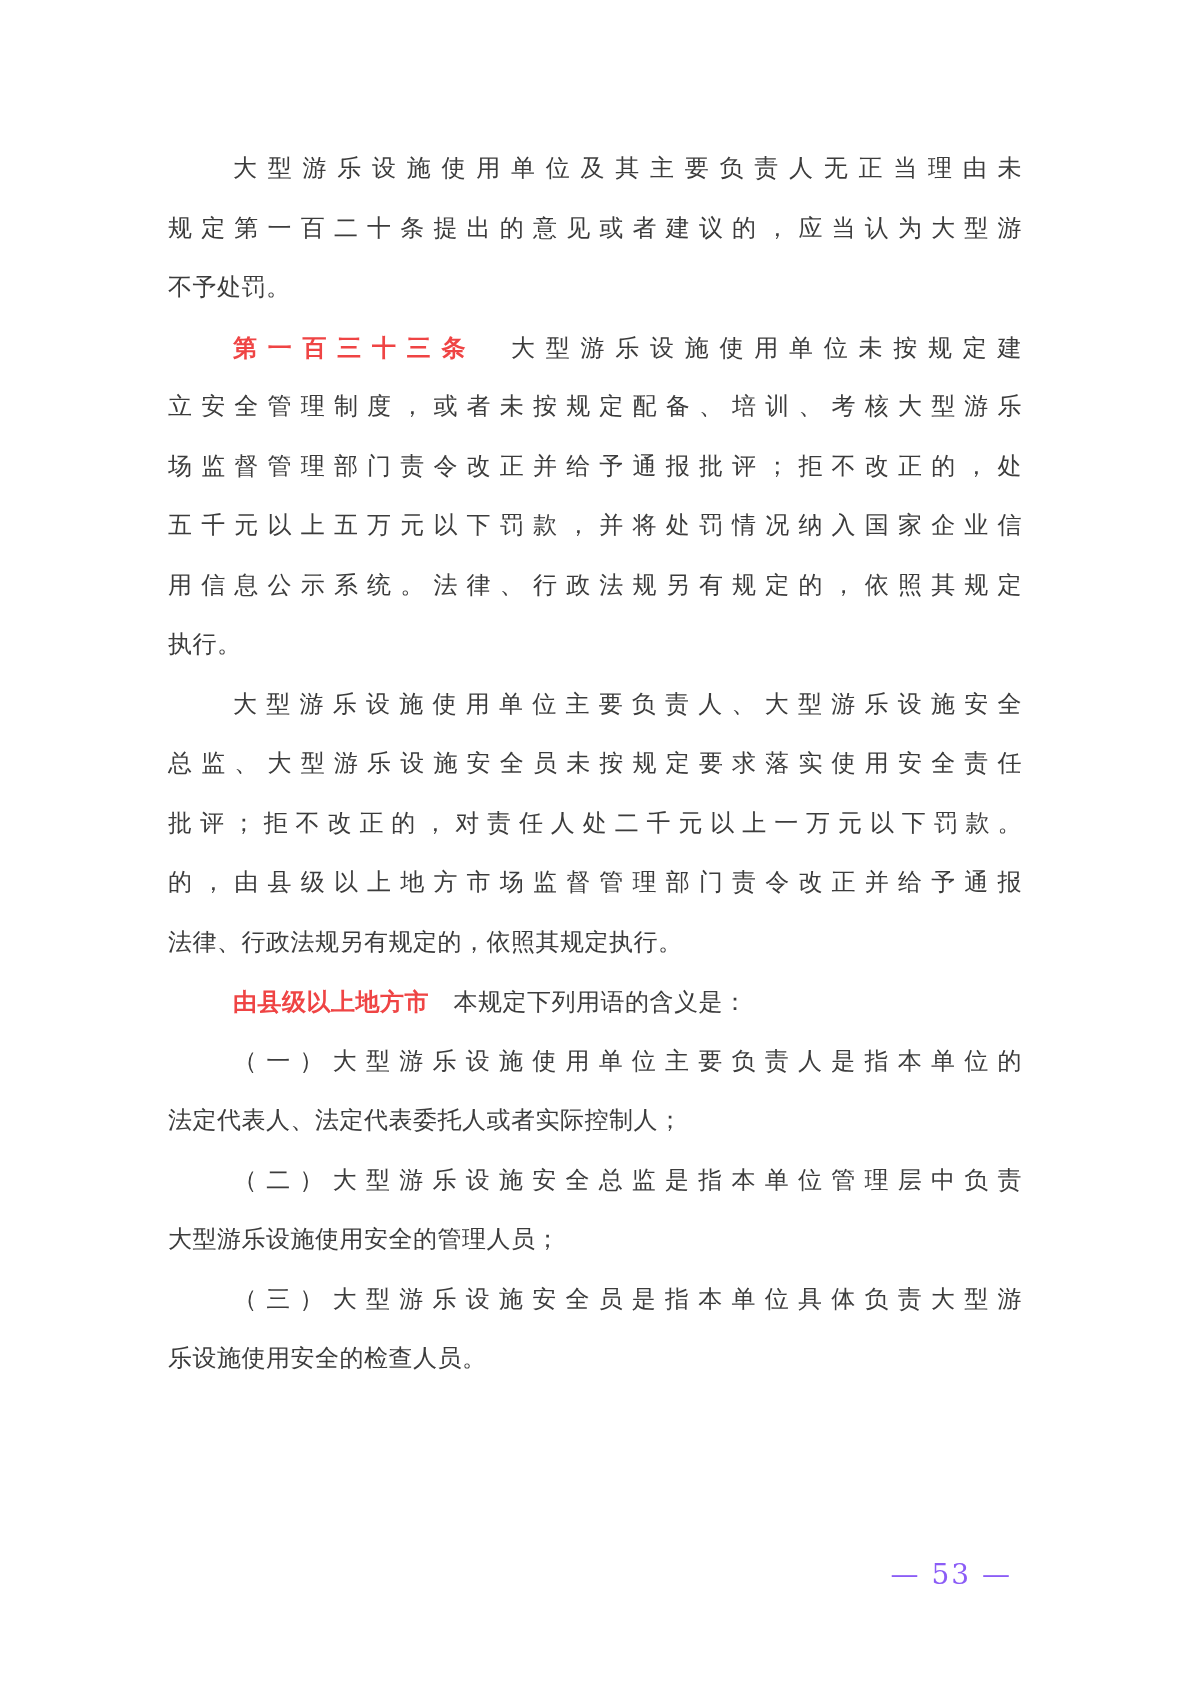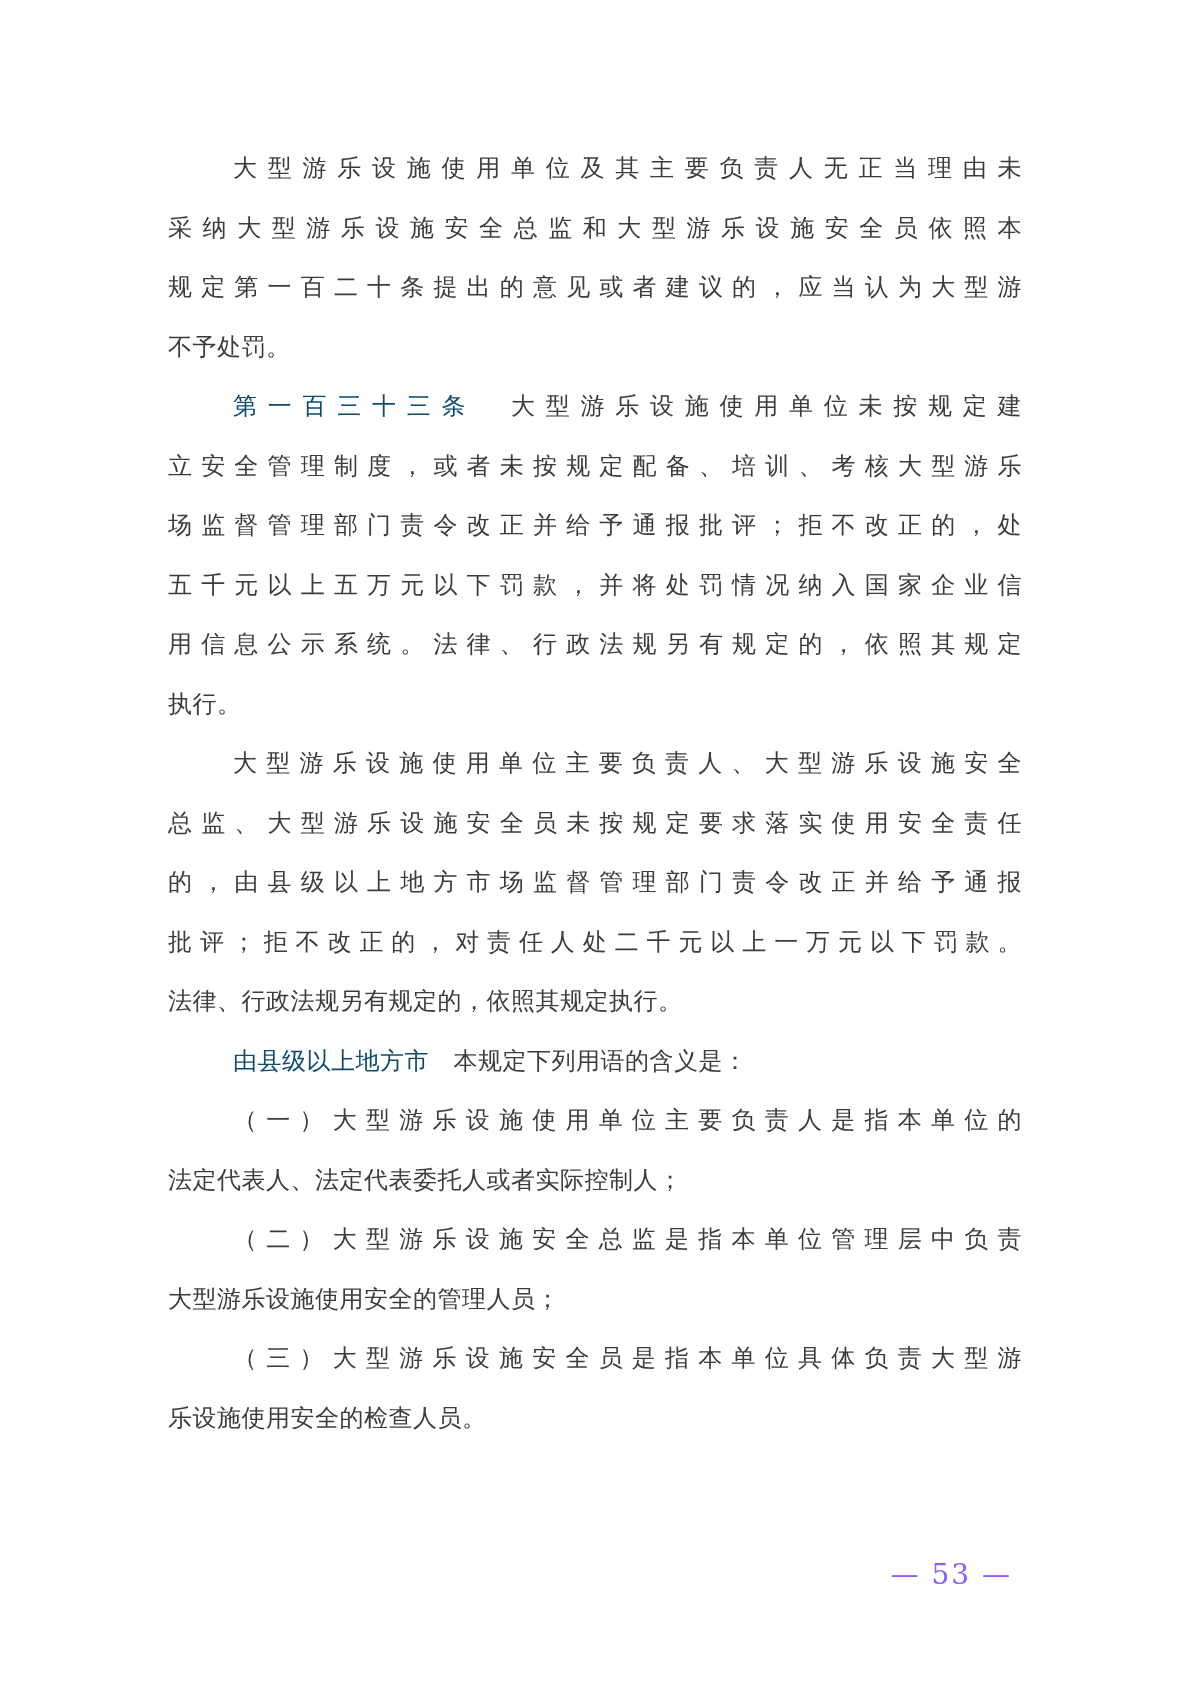--- a/index.html
+++ b/index.html
@@ -30,51 +30,50 @@
     height: 59.5px;
     white-space: normal;
   }
   .line.end {
     text-align-last: left;
   }
   .line.indent {
     text-indent: 65px;
   }
   .line b {
-    font-weight: 400;
-    color: #0c4a6e;
+    font-weight: 700;
+    color: #ef4444;
   }
   .footer {
     position: absolute;
     top: 1558px;
     right: 178px;
     font-size: 28px;
     color: #8b5cf6;
     letter-spacing: 2px;
     font-family: "DejaVu Serif", serif;
   }
 </style>
 </head>
 <body>
 
 <div class="doc-body" id="doc-body">
     <div class="line indent">大型游乐设施使用单位及其主要负责人无正当理由未</div>
-    <div class="line">采纳大型游乐设施安全总监和大型游乐设施安全员依照本</div>
     <div class="line">规定第一百二十条提出的意见或者建议的，应当认为大型游</div>
     <div class="line end">不予处罚。</div>
     <div class="line indent"><b>第一百三十三条</b>　大型游乐设施使用单位未按规定建</div>
     <div class="line">立安全管理制度，或者未按规定配备、培训、考核大型游乐</div>
     <div class="line">场监督管理部门责令改正并给予通报批评；拒不改正的，处</div>
     <div class="line">五千元以上五万元以下罚款，并将处罚情况纳入国家企业信</div>
     <div class="line">用信息公示系统。法律、行政法规另有规定的，依照其规定</div>
     <div class="line end">执行。</div>
     <div class="line indent">大型游乐设施使用单位主要负责人、大型游乐设施安全</div>
     <div class="line">总监、大型游乐设施安全员未按规定要求落实使用安全责任</div>
+    <div class="line">批评；拒不改正的，对责任人处二千元以上一万元以下罚款。</div>
     <div class="line">的，由县级以上地方市场监督管理部门责令改正并给予通报</div>
-    <div class="line">批评；拒不改正的，对责任人处二千元以上一万元以下罚款。</div>
     <div class="line end">法律、行政法规另有规定的，依照其规定执行。</div>
     <div class="line indent end"><b>由县级以上地方市</b>　本规定下列用语的含义是：</div>
     <div class="line indent">（一）大型游乐设施使用单位主要负责人是指本单位的</div>
     <div class="line end">法定代表人、法定代表委托人或者实际控制人；</div>
     <div class="line indent">（二）大型游乐设施安全总监是指本单位管理层中负责</div>
     <div class="line end">大型游乐设施使用安全的管理人员；</div>
     <div class="line indent">（三）大型游乐设施安全员是指本单位具体负责大型游</div>
     <div class="line end">乐设施使用安全的检查人员。</div>
   </div>
 

